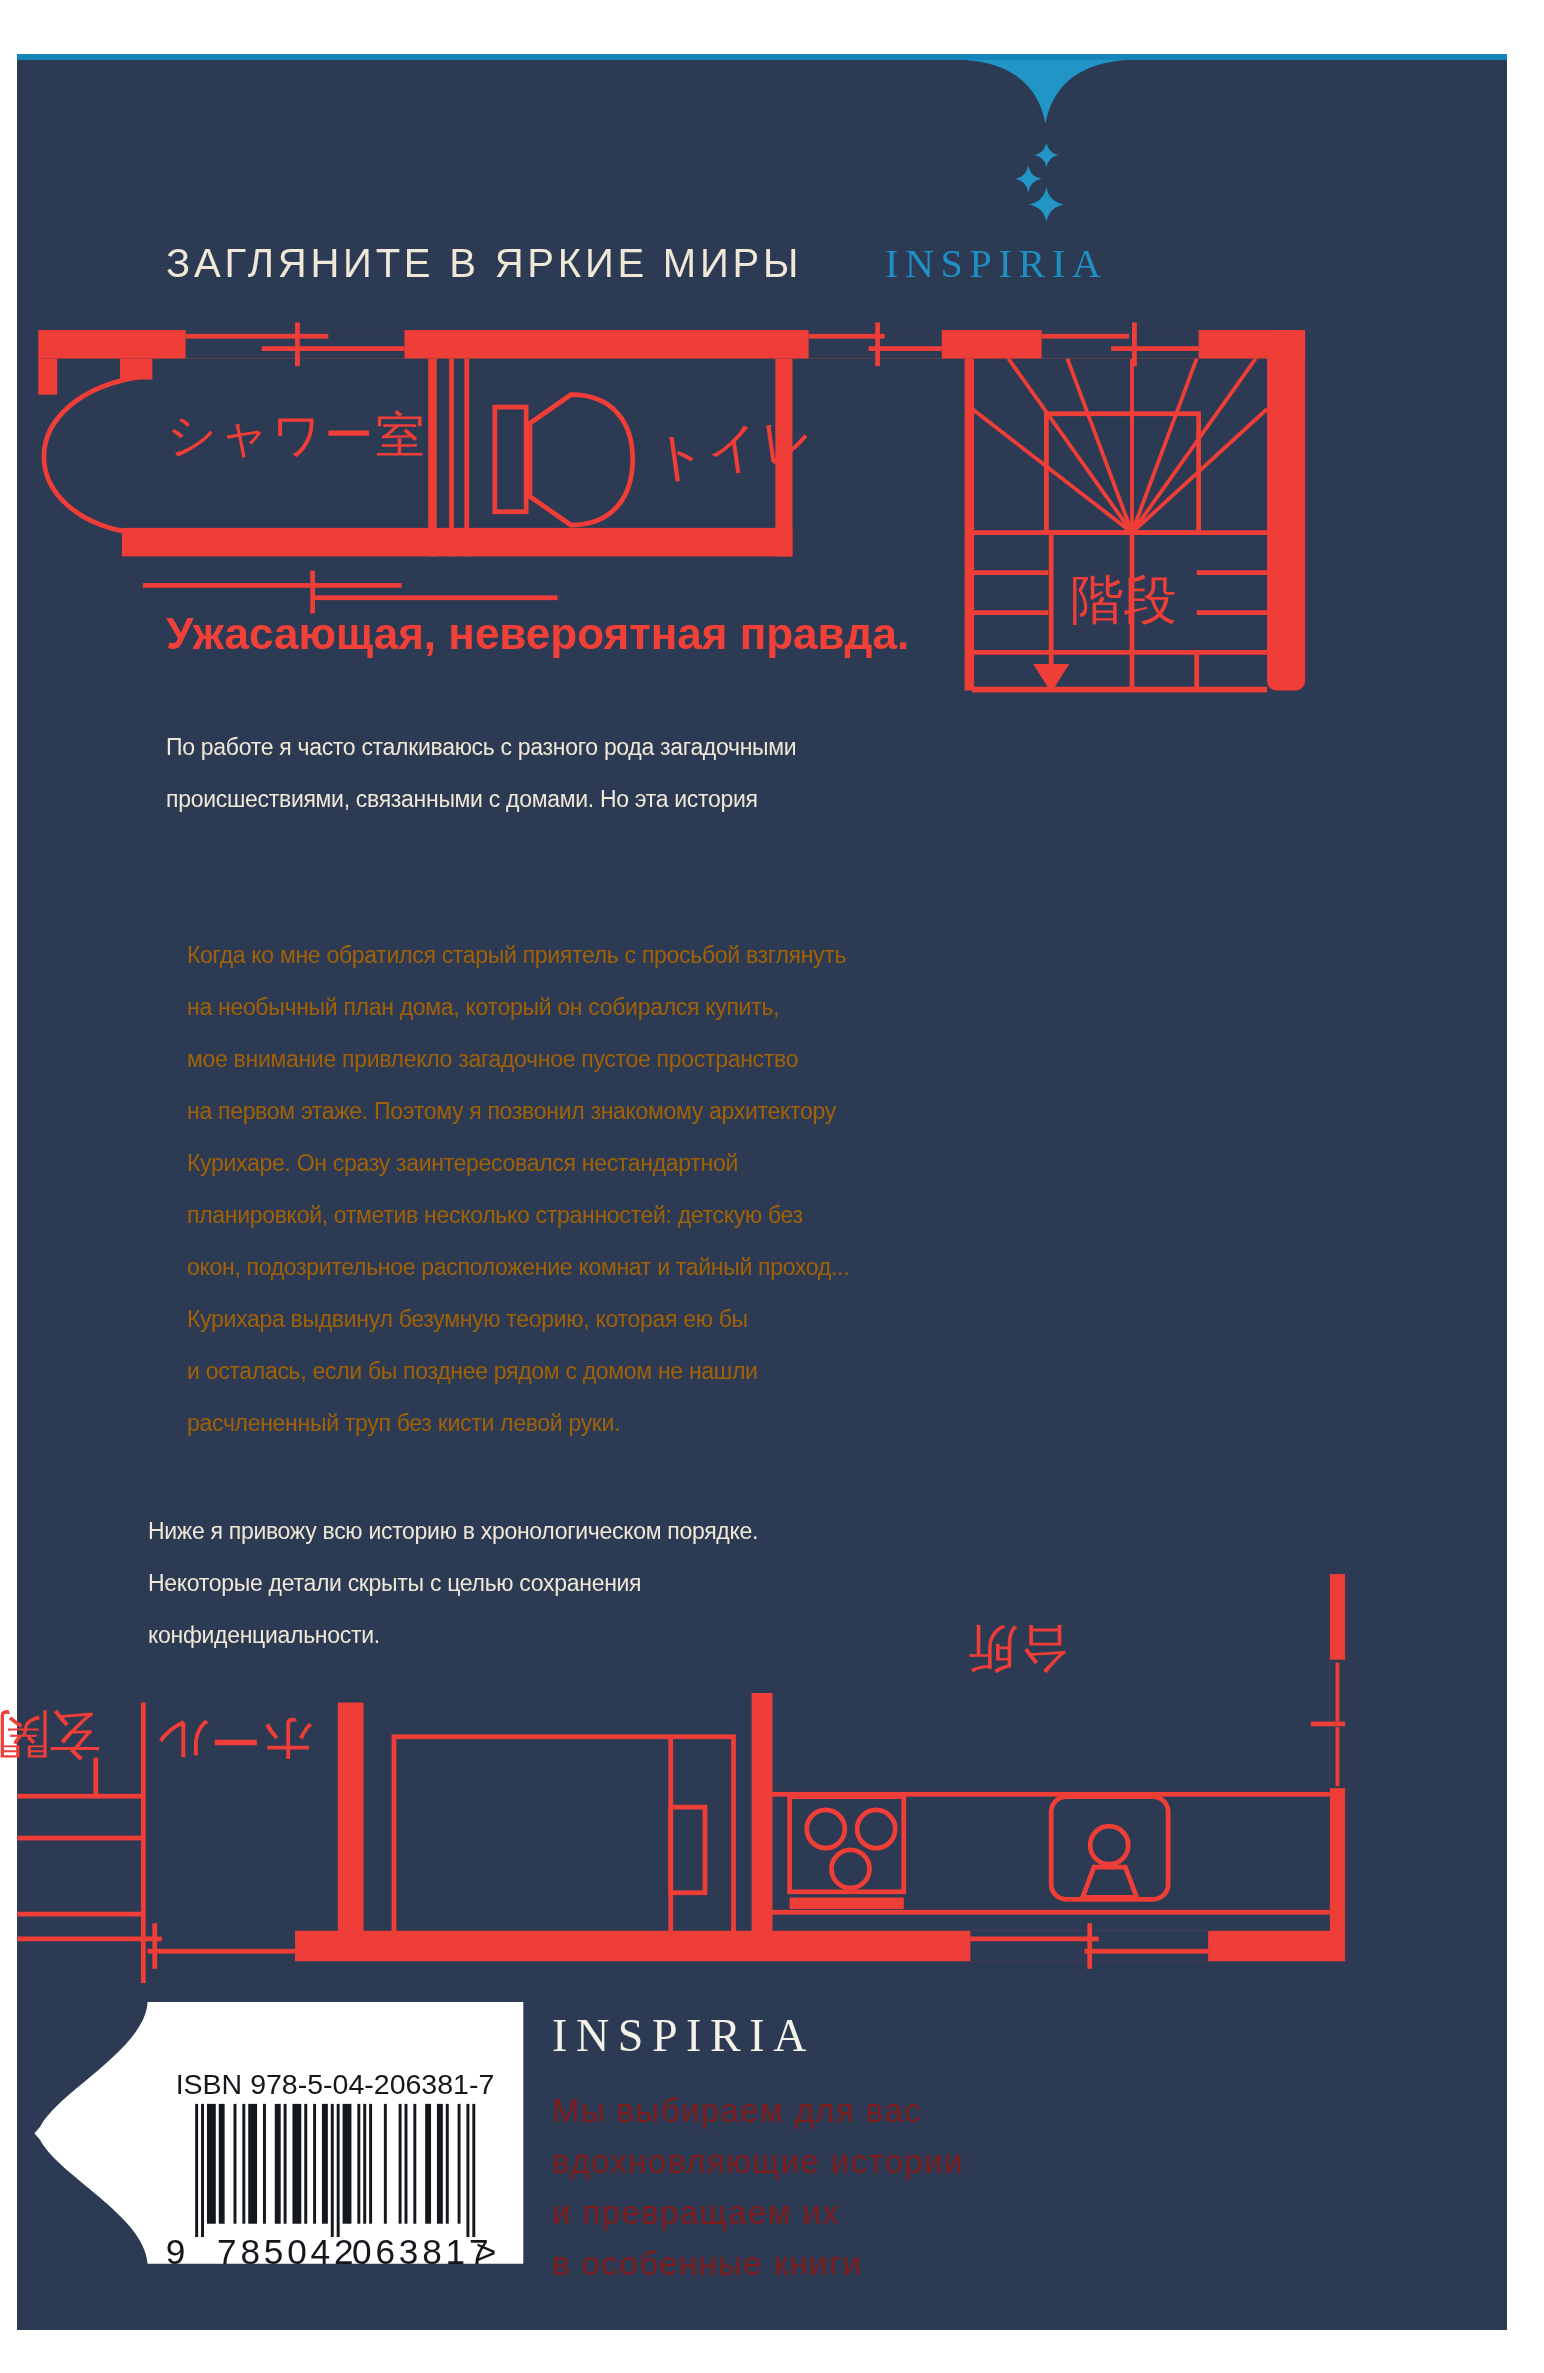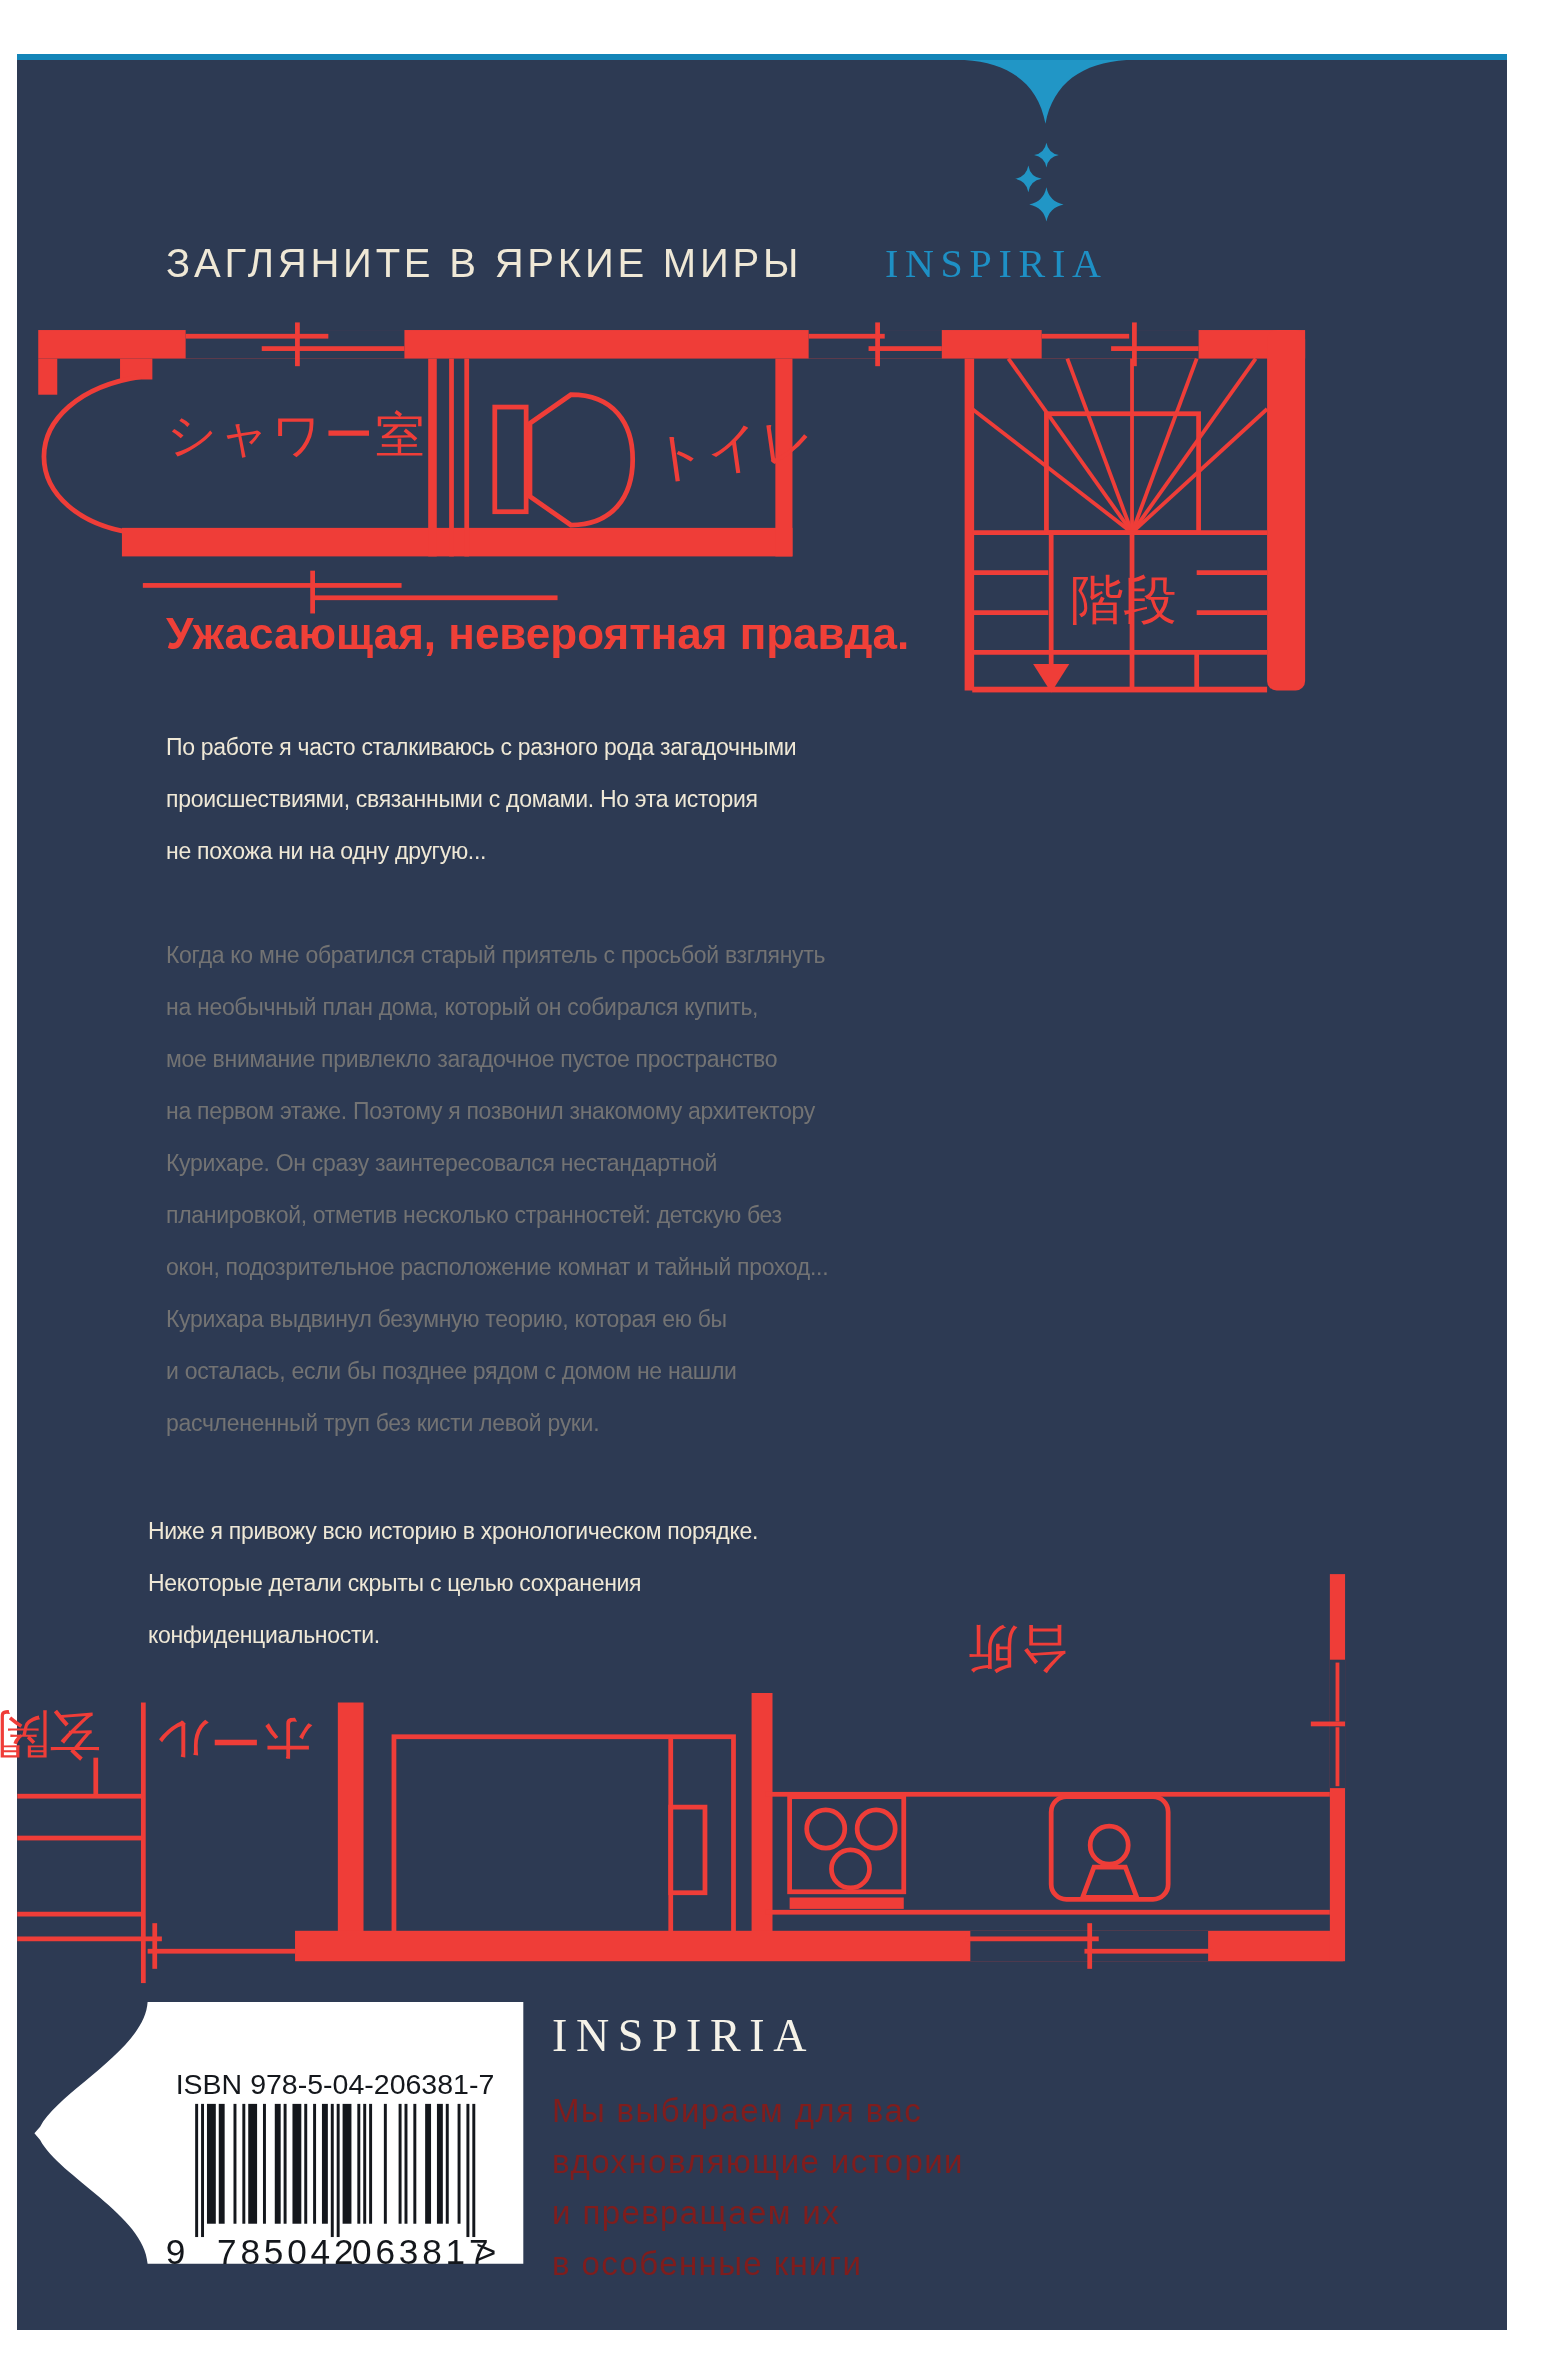--- a/index.html
+++ b/index.html
@@ -6,21 +6,21 @@
   .page{position:relative;width:1545px;height:2374px;background:#ffffff;overflow:hidden;
         font-family:"Liberation Sans", sans-serif;}
   .abs{position:absolute;}
   .navy-bg{left:17px;top:60px;width:1490px;height:2270px;background:#2d3a53;}
   .teal-line{left:17px;top:54px;width:1490px;height:5.7px;background:#1485b8;}
   .hdr-tagline{left:166px;top:241px;color:#efe8d6;font-size:40px;font-weight:normal;letter-spacing:3.8px;white-space:nowrap;}
   .hdr-brand{left:885px;top:240px;color:#1e90c5;font-family:"Liberation Serif",serif;font-size:40px;letter-spacing:6.7px;white-space:nowrap;}
   .headline{left:166px;top:609px;color:#f04038;font-size:44px;font-weight:bold;white-space:nowrap;text-align:right;}
   .para{line-height:52px;font-size:23px;letter-spacing:-0.3px;white-space:nowrap;}
   .para-cream{color:#efe8d6;}
-  .para-red{color:#737373;}
+  .para-red{color:#a16207;margin-left:21px;}
   .p-intro{left:166px;top:721px;}
   .p-red{left:166px;top:929px;}
   .p-outro{left:148px;top:1505px;}
   .ftr-brand{left:552px;top:2009px;color:#f5f2e8;font-family:"Liberation Serif",serif;font-size:46px;letter-spacing:8.6px;white-space:nowrap;}
   .ftr-tagline{left:552px;top:2085px;color:#7f1d1d;font-size:33px;line-height:51px;letter-spacing:1.4px;white-space:nowrap;}
   svg text{font-family:"Liberation Sans", sans-serif;}
   .overlay{left:0;top:0;pointer-events:none;}
 </style>
 </head>
 <body>
@@ -31,21 +31,20 @@
   <div class="abs navy-bg"></div>
 
   <div class="abs hdr-tagline">ЗАГЛЯНИТЕ В ЯРКИЕ МИРЫ</div>
   <div class="abs hdr-brand">INSPIRIA</div>
 
   <div class="abs headline">Ужасающая, невероятная правда.</div>
 
   <div class="abs para para-cream p-intro">
     <div>По работе я часто сталкиваюсь с разного рода загадочными</div>
     <div>происшествиями, связанными с домами. Но эта история</div>
-    <div>не похожа ни на одну другую...</div>
   </div>
 
   <div class="abs para para-red p-red">
     <div>Когда ко мне обратился старый приятель с просьбой взглянуть</div>
     <div>на необычный план дома, который он собирался купить,</div>
     <div>мое внимание привлекло загадочное пустое пространство</div>
     <div>на первом этаже. Поэтому я позвонил знакомому архитектору</div>
     <div>Курихаре. Он сразу заинтересовался нестандартной</div>
     <div>планировкой, отметив несколько странностей: детскую без</div>
     <div>окон, подозрительное расположение комнат и тайный проход...</div>

